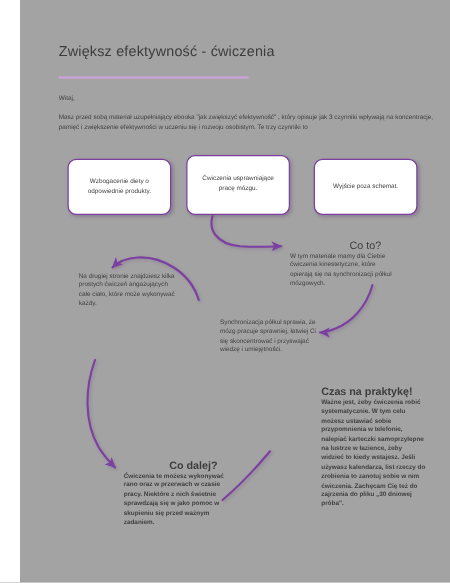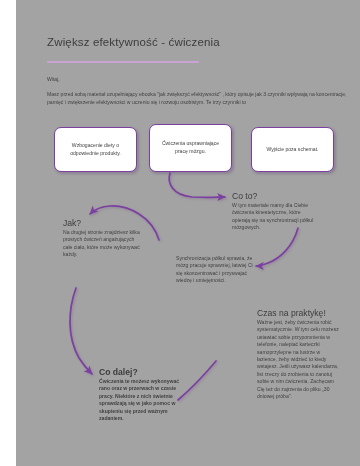--- a/index.html
+++ b/index.html
@@ -99,33 +99,34 @@
   .box-3 { left: 235px; top: 127px; width: 83px; height: 45px; }
 
   
   .note {
     position: absolute;
     z-index: 2;
   }
   .note-head {
     font-size: 8.6px;
     color: #3c3c3c;
-    margin: 0 0 1px 0;
+    margin: 0 13px 1px 0;
     white-space: nowrap;
+    text-align: right;
   }
   .note-body {
     font-size: 5.1px;
     line-height: 7.4px;
     color: #3f3f3f;
   }
 
   .note-coto   { left: 216px; top: 191px; width: 86px; }
   .note-jak    { left: 47px;  top: 218px; width: 78px; }
   .note-poco   { left: 160px; top: 255px; width: 84px; }
-  .note-czas   { left: 241px; top: 308px; width: 84px; }
+  .note-czas   { left: 241px; top: 308px; width: 84px; font-weight: bold; }
   .note-codalej{ left: 83px;  top: 367px; width: 88px; font-weight: bold; }
 </style>
 </head>
 <body>
 
 <div id="page">
 
   <svg id="connectors" viewBox="0 0 360 466" width="360" height="466">
     <defs>
       <marker id="ah" markerWidth="6" markerHeight="6" refX="4.6" refY="3" orient="auto" markerUnits="strokeWidth">
@@ -159,21 +160,20 @@
   <div class="box box-1">Wzbogacenie diety o odpowiednie produkty.</div>
   <div class="box box-2">Ćwiczenia usprawniające pracę mózgu.</div>
   <div class="box box-3">Wyjście poza schemat.</div>
 
   <div class="note note-coto">
     <div class="note-head">Co to?</div>
     <div class="note-body">W tym materiale mamy dla Ciebie ćwiczenia kinestetyczne, które opierają się na synchronizacji półkul mózgowych.</div>
   </div>
 
   <div class="note note-jak">
-    <div class="note-head">Jak?</div>
     <div class="note-body">Na drugiej stronie znajdziesz kilka prostych ćwiczeń angażujących całe ciało, które może wykonywać każdy.</div>
   </div>
 
   <div class="note note-poco">
     <div class="note-body">Synchronizacja półkul sprawia, że mózg pracuje sprawniej, łatwiej Ci się skoncentrować i przyswajać wiedzę i umiejętności.</div>
   </div>
 
   <div class="note note-czas">
     <div class="note-head">Czas na praktykę!</div>
     <div class="note-body">Ważne jest, żeby ćwiczenia robić systematycznie. W tym celu możesz ustawiać sobie przypomnienia w telefonie, nalepiać karteczki samoprzylepne na lustrze w łazience, żeby widzieć to kiedy wstajesz. Jeśli używasz kalendarza, list rzeczy do zrobienia to zanotuj sobie w nim ćwiczenia. Zachęcam Cię też do zajrzenia do pliku „30 dniowej próba".</div>

